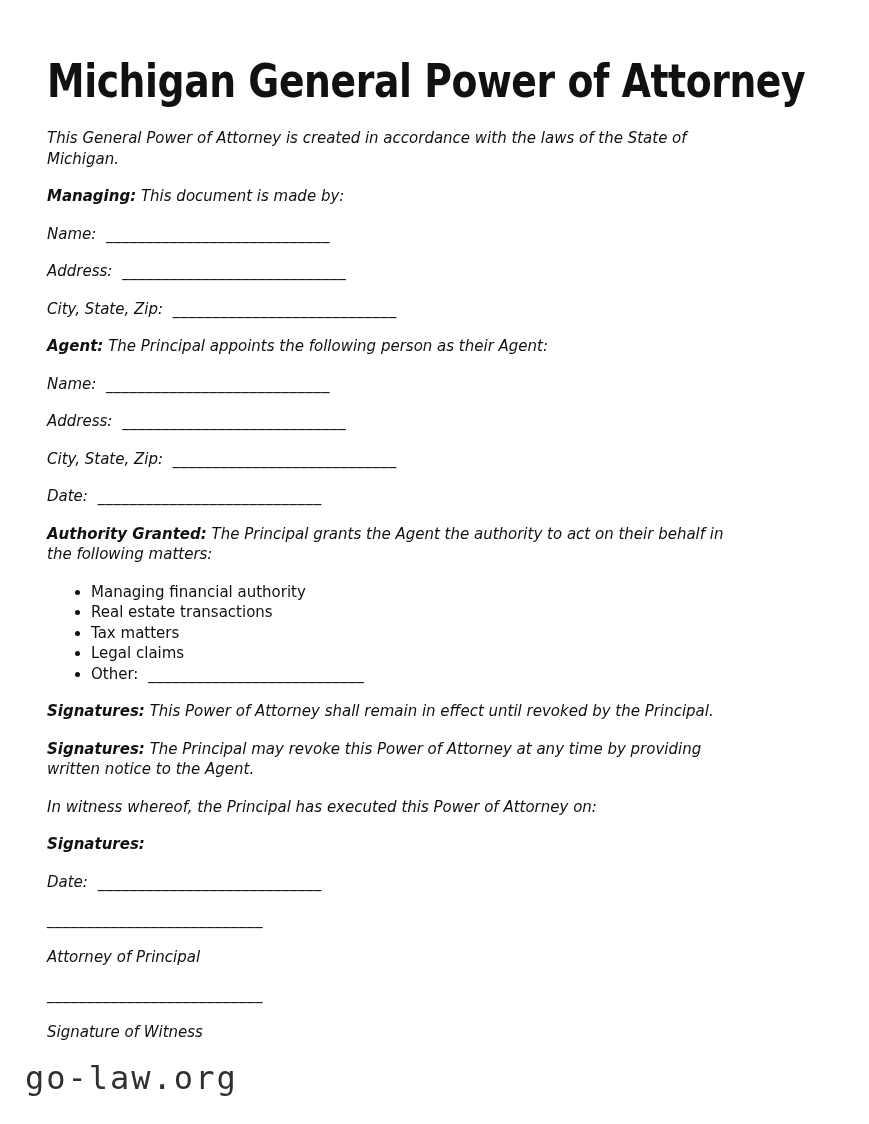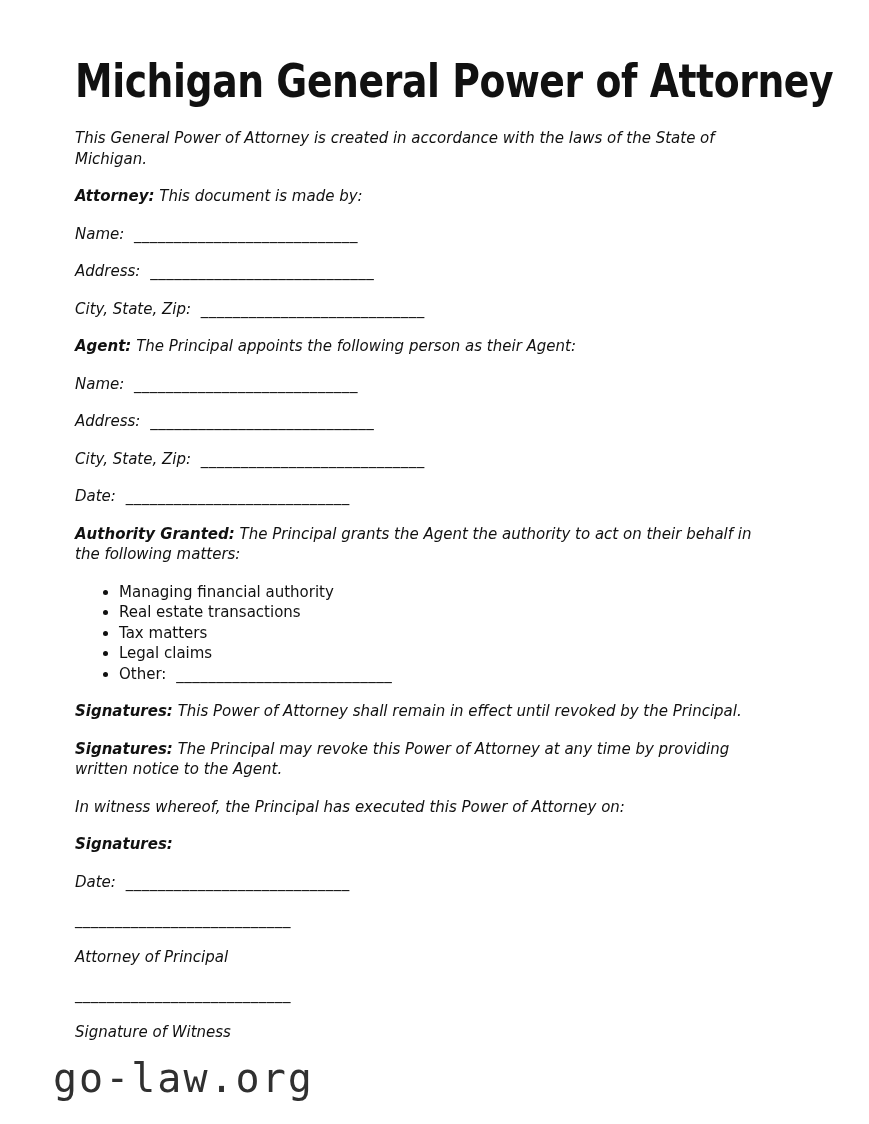--- a/index.html
+++ b/index.html
@@ -14,21 +14,20 @@
     overflow: hidden;
     font-family: "DejaVu Sans", "Liberation Sans", sans-serif;
     color: #111111;
   }
   .page {
     position: relative;
     width: 787px;
     height: 1124px;
     padding: 58px 47px 0 47px;
     box-sizing: border-box;
-    margin-left: 28px;
   }
   h1.doc-title {
     margin: 0 0 24px 0;
     font-size: 46px;
     line-height: 46px;
     font-weight: bold;
     white-space: nowrap;
   }
   h1.doc-title .squeeze {
     display: inline-block;
@@ -62,37 +61,37 @@
     font-size: 15px;
     line-height: 20.5px;
     letter-spacing: 0.5px;
     white-space: nowrap;
   }
   .watermark {
     position: absolute;
     left: 25px;
     top: 1058px;
     font-family: "DejaVu Sans Mono", "Liberation Mono", monospace;
-    font-size: 40px;
+    font-size: 32px;
     line-height: 40px;
     color: #303030;
     letter-spacing: 2px;
   }
 </style>
 </head>
 <body>
 
 <div class="page">
 
   <h1 class="doc-title"><span class="squeeze">Michigan General Power of Attorney</span></h1>
 
   <p>This General Power of Attorney is created in accordance with the laws of the State of Michigan.</p>
 
   <p class="field-row">
-    <span class="b">Attorney:</span>
+    <span class="b">Managing:</span>
     <span>This document is made by:</span>
   </p>
 
   <p class="field-row">
     <span>Name:</span>
     <span class="blank">____________________________</span>
   </p>
 
   <p class="field-row">
     <span>Address:</span>

